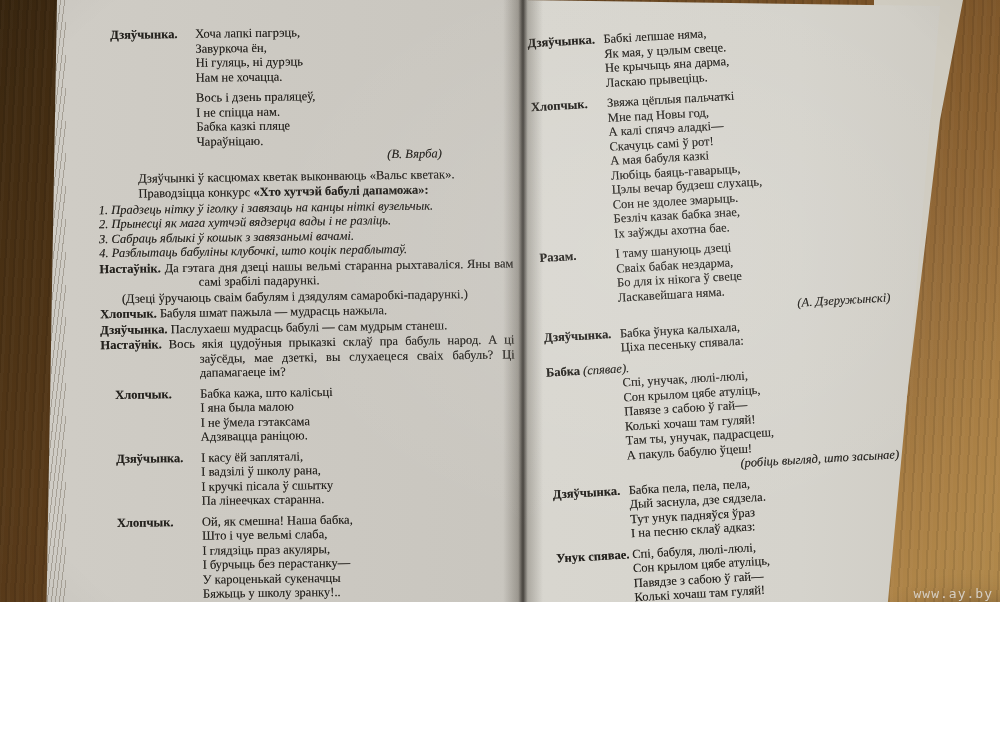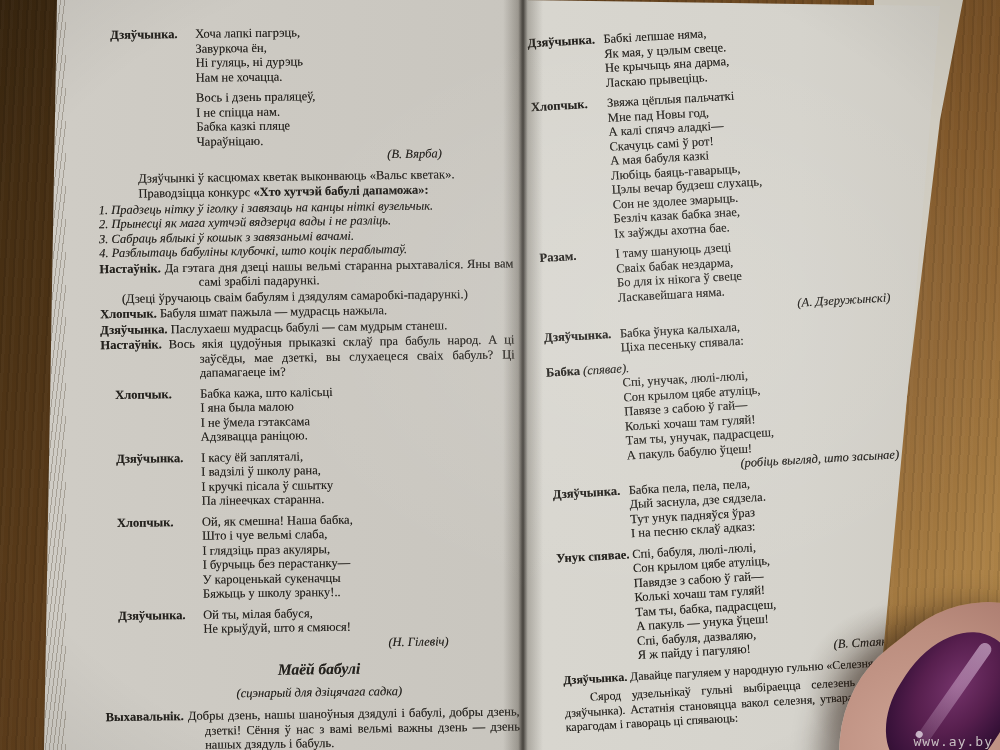--- a/index.html
+++ b/index.html
@@ -1,16 +1,16 @@
 <!DOCTYPE html>
 <html><head>
 <meta charset="utf-8">
 <style>
   html,body{margin:0;padding:0;}
-  .photo{position:relative;width:1000px;height:750px;overflow:hidden;
+  .photo{position:relative;width:1000px;height:602px;overflow:hidden;
          font-family:"Liberation Serif",serif;background:#5a3c1c;}
   
   .wood{position:absolute;inset:0;
     background:linear-gradient(128deg,#39260f 0%,#4a3114 16%,#5d3d1b 34%,#6e4a22 50%,#7c5428 63%,#8f6533 76%,#a87e44 88%,#b78e4e 100%);}
   .wood:after{content:"";position:absolute;inset:0;
     background:repeating-linear-gradient(93deg,rgba(0,0,0,.08) 0 2px,rgba(255,255,255,.02) 2px 5px,rgba(0,0,0,0) 5px 9px);}
   
   .under-page{position:absolute;inset:0;background:#cfcbc0;
     clip-path:polygon(874px 0,963px 0,940px 120px,903px 430px,886px 580px,874px 420px);}
   .page-left{position:absolute;inset:0;

